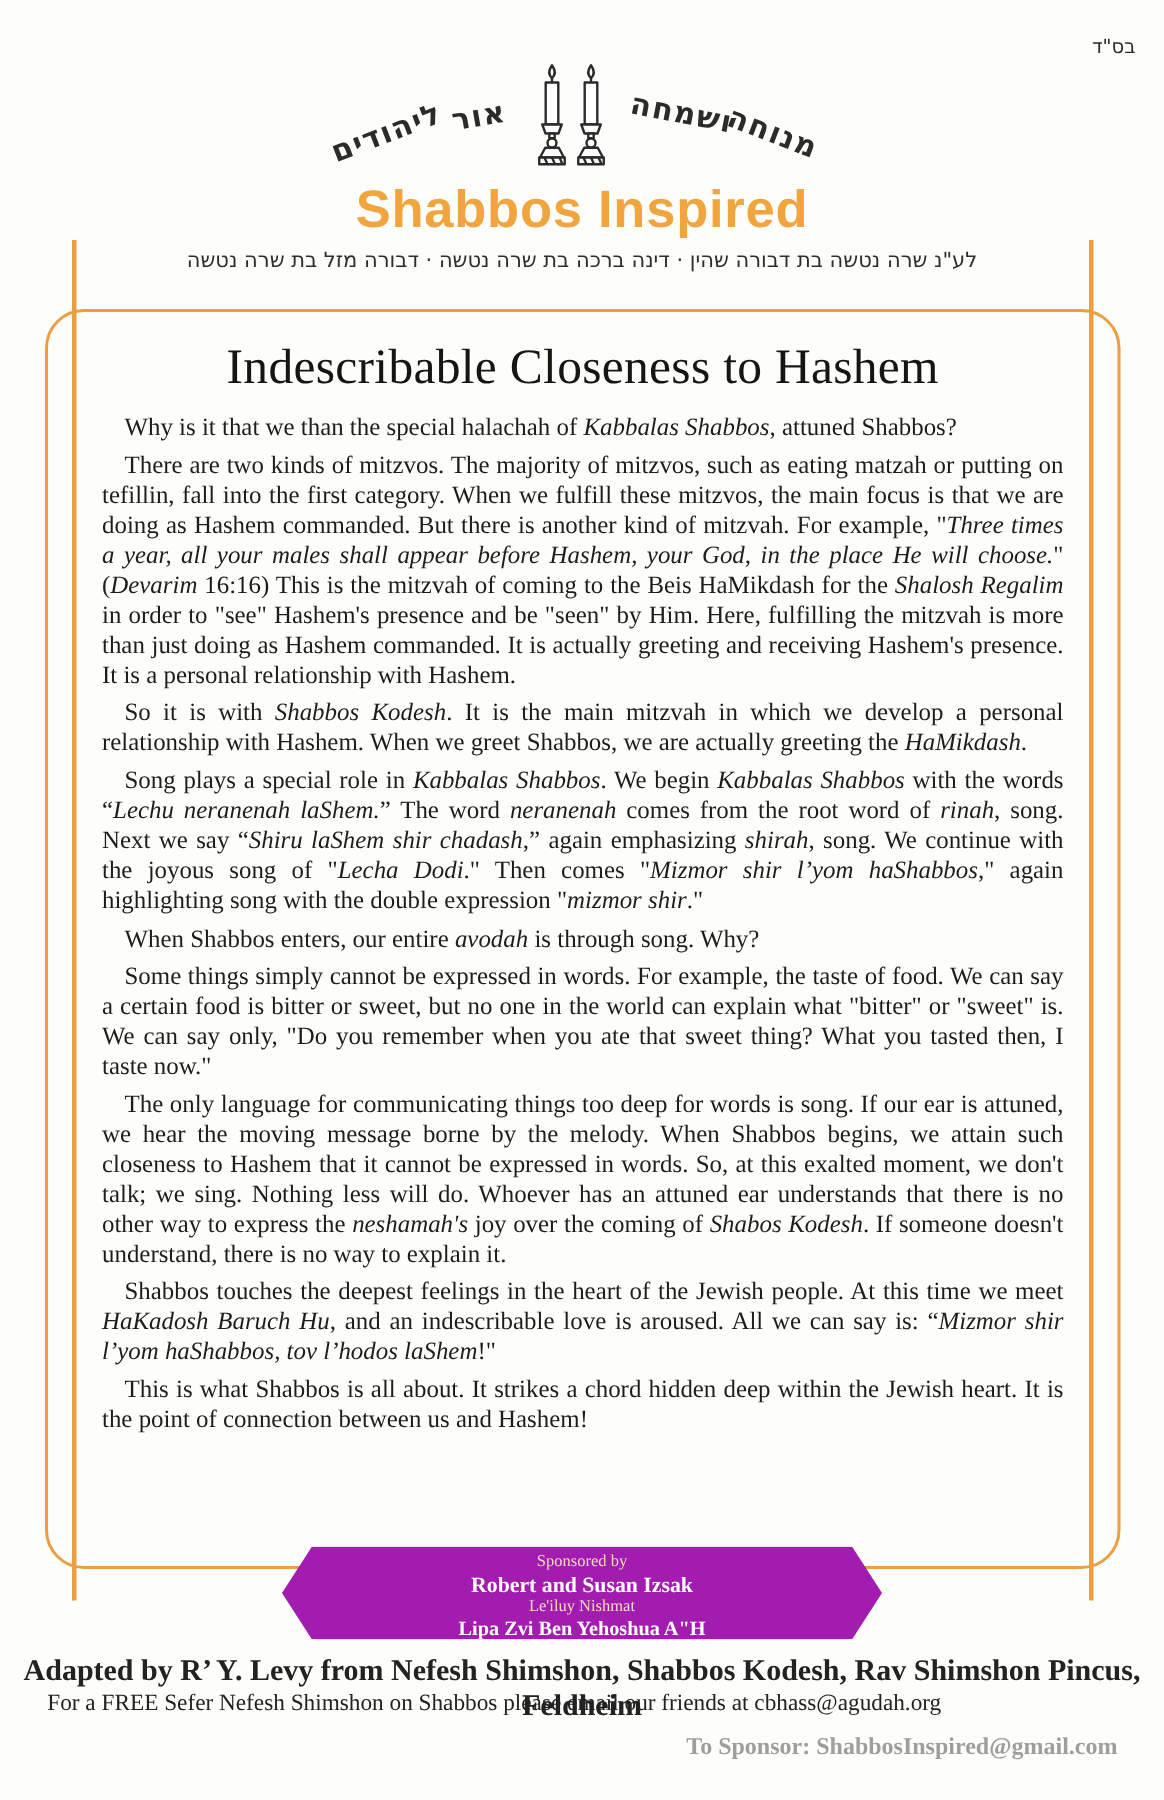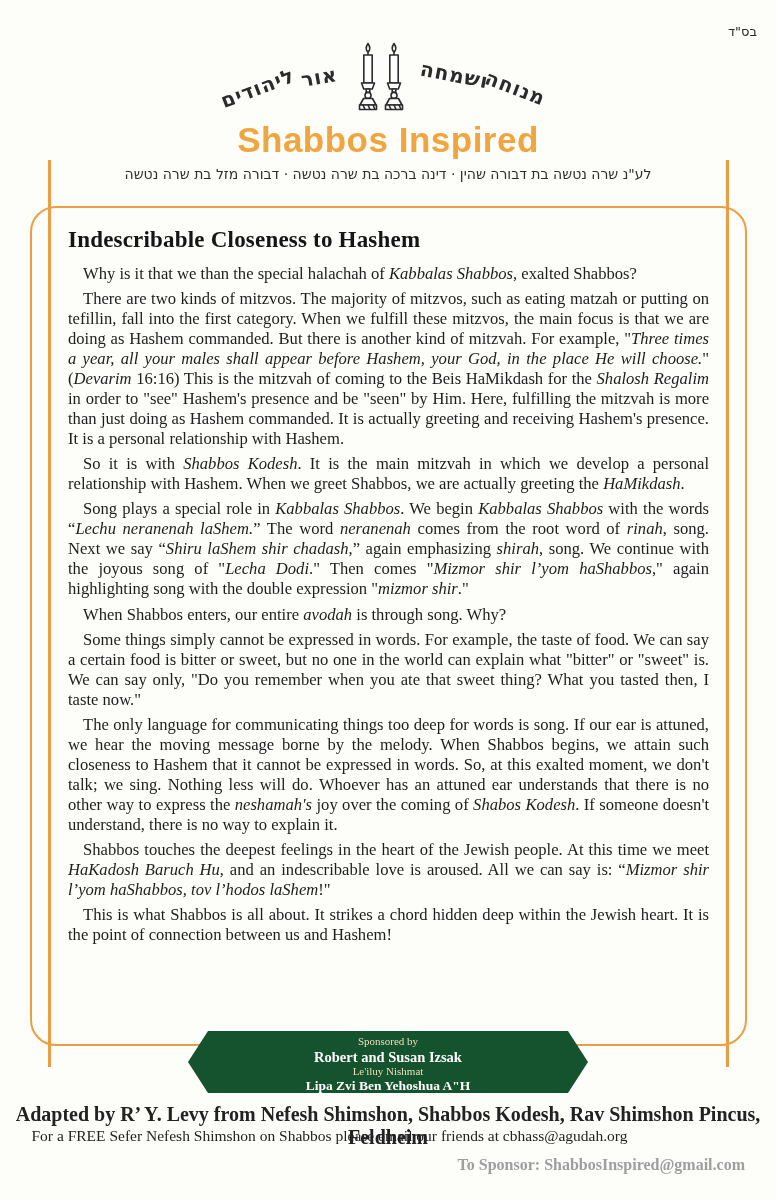--- a/index.html
+++ b/index.html
@@ -34,30 +34,30 @@
   .vline { position:absolute; top:160px; width:2.5px; height:907px; background:#EC9E44; }
   .vline.left  { left:48px; }
   .vline.right { left:726px; }
 
   
   .content-box {
     position:absolute; left:30px; top:206px; width:717px; height:840px;
     box-sizing:border-box; border:2.5px solid #EC9E44; border-radius:26px;
     padding:13px 36px 0 36px; z-index:1;
   }
-  .content-box h1 { margin:6px 0 11px; font-size:23px;
-                    font-weight:700; letter-spacing:0.2px; color:#151515; }
+  .content-box h1 { margin:6px 0 11px; text-align:center; font-size:33px;
+                    font-weight:400; letter-spacing:0.2px; color:#151515; }
   #article-body p { margin:0 0 5.5px; text-align:justify; text-indent:15px;
                     font-size:16.6px; line-height:19.9px; color:#1d1d1d; }
   #article-body i { font-style:italic; }
 
   
   .banner {
     position:absolute; left:188px; top:1031px; width:400px; height:62px; z-index:3;
-    background:#14532d; box-sizing:border-box; padding-top:4px; text-align:center;
+    background:#a21caf; box-sizing:border-box; padding-top:4px; text-align:center;
     clip-path:polygon(0 50%, 20px 0, calc(100% - 20px) 0, 100% 50%, calc(100% - 20px) 100%, 20px 100%);
   }
   .banner .l1, .banner .l3 { font-size:11px; line-height:13.5px; color:#F3DDBC; }
   .banner .l2 { font-size:14.5px; line-height:16px; font-weight:700; color:#ffffff; }
   .banner .l4 { font-size:13.5px; line-height:15px; font-weight:700; color:#ffffff; }
 
   
   .adapted  { position:absolute; left:0; top:1103px; width:776px; text-align:center;
               font-weight:700; font-size:20px; color:#222; }
   .free     { position:absolute; left:0; top:1127px; width:659px; text-align:center;
@@ -113,21 +113,21 @@
 
   <div class="wordmark">Shabbos Inspired</div>
   <div class="dedication">לע"נ שרה נטשה בת דבורה שהין · דינה ברכה בת שרה נטשה · דבורה מזל בת שרה נטשה</div>
 
   <div class="vline left"></div>
   <div class="vline right"></div>
 
   <div class="content-box">
     <h1>Indescribable Closeness to Hashem</h1>
     <div id="article-body">
-        <p><span>Why is it that we than the special halachah of </span><i>Kabbalas Shabbos</i><span>, exalted Shabbos?</span></p>
+        <p><span>Why is it that we than the special halachah of </span><i>Kabbalas Shabbos</i><span>, attuned Shabbos?</span></p>
         <p><span>There are two kinds of mitzvos. The majority of mitzvos, such as eating matzah or putting on tefillin, fall into the first category. When we fulfill these mitzvos, the main focus is that we are doing as Hashem commanded. But there is another kind of mitzvah. For example, "</span><i>Three times a year, all your males shall appear before Hashem, your God, in the place He will choose.</i><span>" (</span><i>Devarim</i><span> 16:16) This is the mitzvah of coming to the Beis HaMikdash for the </span><i>Shalosh Regalim</i><span> in order to "see" Hashem's presence and be "seen" by Him. Here, fulfilling the mitzvah is more than just doing as Hashem commanded. It is actually greeting and receiving Hashem's presence. It is a personal relationship with Hashem.</span></p>
         <p><span>So it is with </span><i>Shabbos Kodesh</i><span>. It is the main mitzvah in which we develop a personal relationship with Hashem. When we greet Shabbos, we are actually greeting the </span><i>HaMikdash</i><span>.</span></p>
         <p><span>Song plays a special role in </span><i>Kabbalas Shabbos</i><span>. We begin </span><i>Kabbalas Shabbos</i><span> with the words “</span><i>Lechu neranenah laShem.</i><span>” The word </span><i>neranenah</i><span> comes from the root word of </span><i>rinah</i><span>, song. Next we say “</span><i>Shiru laShem shir chadash</i><span>,” again emphasizing </span><i>shirah</i><span>, song. We continue with the joyous song of "</span><i>Lecha Dodi</i><span>." Then comes "</span><i>Mizmor shir l’yom haShabbos</i><span>," again highlighting song with the double expression "</span><i>mizmor shir</i><span>."</span></p>
         <p><span>When Shabbos enters, our entire </span><i>avodah</i><span> is through song. Why?</span></p>
         <p><span>Some things simply cannot be expressed in words. For example, the taste of food. We can say a certain food is bitter or sweet, but no one in the world can explain what "bitter" or "sweet" is. We can say only, "Do you remember when you ate that sweet thing? What you tasted then, I taste now."</span></p>
         <p><span>The only language for communicating things too deep for words is song. If our ear is attuned, we hear the moving message borne by the melody. When Shabbos begins, we attain such closeness to Hashem that it cannot be expressed in words. So, at this exalted moment, we don't talk; we sing. Nothing less will do. Whoever has an attuned ear understands that there is no other way to express the </span><i>neshamah's</i><span> joy over the coming of </span><i>Shabos Kodesh</i><span>. If someone doesn't understand, there is no way to explain it.</span></p>
         <p><span>Shabbos touches the deepest feelings in the heart of the Jewish people. At this time we meet </span><i>HaKadosh Baruch Hu</i><span>, and an indescribable love is aroused. All we can say is: “</span><i>Mizmor shir l’yom haShabbos, tov l’hodos laShem</i><span>!"</span></p>
         <p><span>This is what Shabbos is all about. It strikes a chord hidden deep within the Jewish heart. It is the point of connection between us and Hashem!</span></p>
       </div>
   </div>

